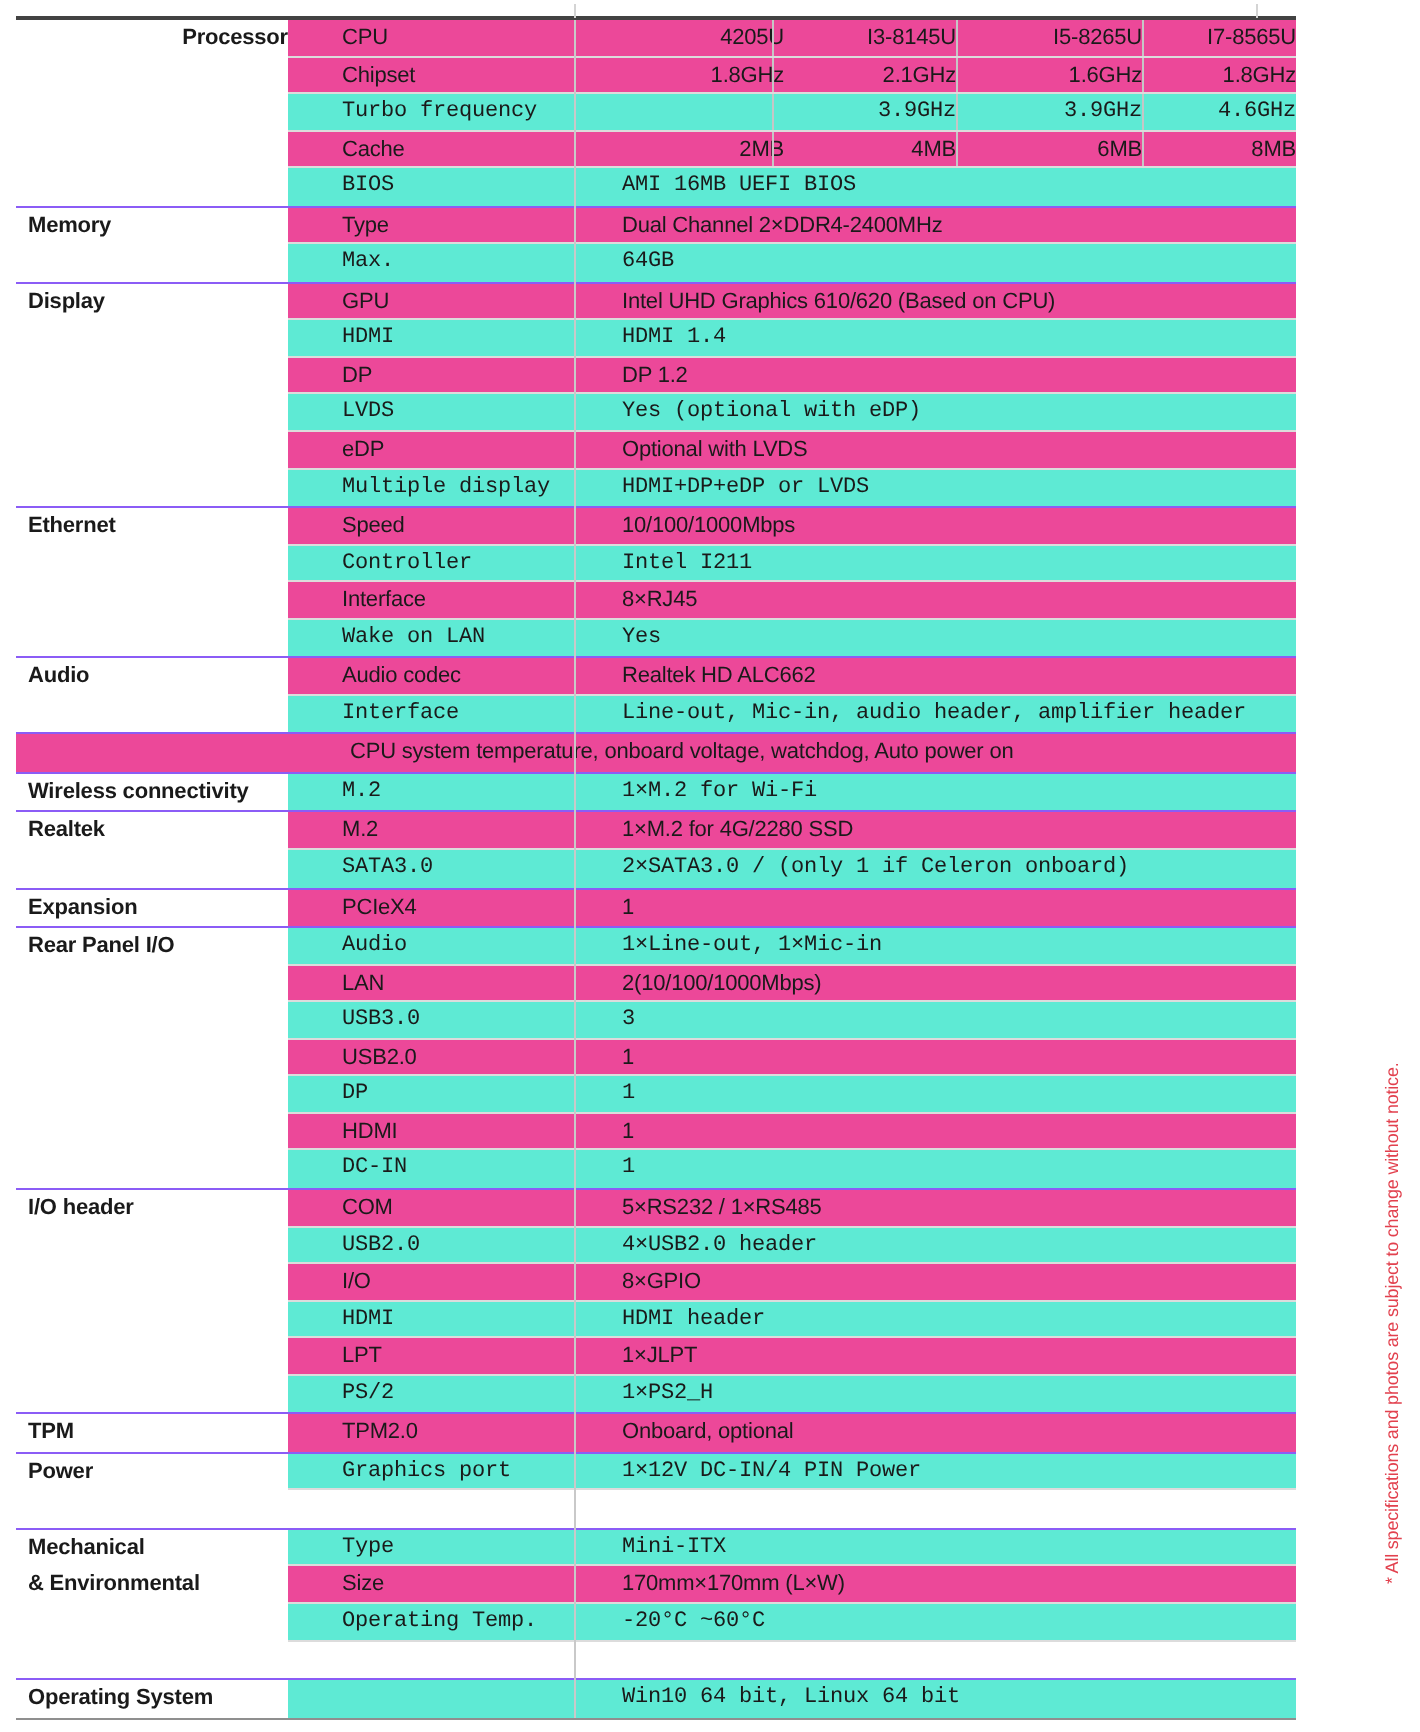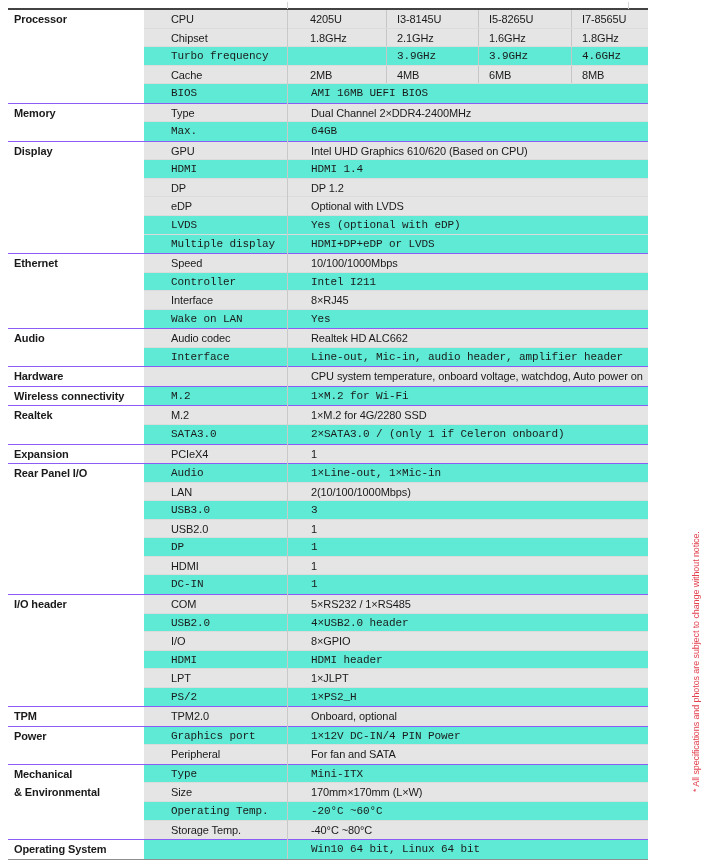--- a/index.html
+++ b/index.html
@@ -9,27 +9,27 @@
     font-family:"Liberation Sans","DejaVu Sans",sans-serif;
     color:#1a1a1a;
     -webkit-font-smoothing:antialiased;
   }
   .spec-table{
     position:absolute;left:8px;top:8px;width:640px;
     border-top:2.5px solid #424242;
     border-bottom:1.5px solid #8f8f8f;
   }
   .section{border-top:1px solid #8b5cf6;}
-  .section:first-child{border-top:none;}
+  .section:first-child{border-top:none;text-align:right;}
   .row{display:flex;height:18.55px;line-height:18.55px;font-size:11px;letter-spacing:-0.1px;}
   .cat{
     width:130px;min-width:130px;padding-left:6px;font-weight:bold;
     white-space:nowrap;overflow:hidden;background:#ffffff;
   }
-  .right{position:relative;flex:1;border-bottom:1px solid #dcdcdc;background:#e5e5e5;}
+  .right{position:relative;flex:1;border-bottom:1px solid #dcdcdc;background:#ec4899;}
   .row:last-child .right{border-bottom:none;}
   .row.shade .right{background:#5eead4;font-family:Liberation Mono, monospace;}
   .lbl{position:absolute;left:27px;top:0;white-space:nowrap;}
   .val{position:absolute;left:167px;top:0;white-space:nowrap;}
   .cell{position:absolute;top:0;bottom:0;padding-left:10px;white-space:nowrap;border-left:1px solid #c6c6c6;}
   .cell.c0{left:149px;width:82px;padding-left:17px;border-left:none;}
   .cell.c1{left:242px;width:81px;}
   .cell.c2{left:334px;width:82px;}
   .cell.c3{left:427px;right:0;}
   .vline287{position:absolute;left:279px;top:0;bottom:0;width:1px;background:#c9c9c9;}
@@ -130,37 +130,37 @@
             <span class="val">HDMI 1.4</span>
           </div>
         </div>
         <div class="row">
           <div class="cat"></div>
           <div class="right">
             <span class="lbl">DP</span>
             <span class="val">DP 1.2</span>
           </div>
         </div>
+        <div class="row shade">
+          <div class="cat"></div>
+          <div class="right">
+            <span class="lbl">LVDS</span>
+            <span class="val">Yes (optional with eDP)</span>
+          </div>
+        </div>
         <div class="row">
           <div class="cat"></div>
           <div class="right">
             <span class="lbl">eDP</span>
             <span class="val">Optional with LVDS</span>
           </div>
         </div>
         <div class="row shade">
           <div class="cat"></div>
           <div class="right">
-            <span class="lbl">LVDS</span>
-            <span class="val">Yes (optional with eDP)</span>
-          </div>
-        </div>
-        <div class="row shade">
-          <div class="cat"></div>
-          <div class="right">
             <span class="lbl">Multiple display</span>
             <span class="val">HDMI+DP+eDP or LVDS</span>
           </div>
         </div>
       </div>
       <div class="section">
         <div class="row">
           <div class="cat">Ethernet</div>
           <div class="right">
             <span class="lbl">Speed</span>
@@ -200,21 +200,20 @@
         <div class="row shade">
           <div class="cat"></div>
           <div class="right">
             <span class="lbl">Interface</span>
             <span class="val">Line-out, Mic-in, audio header, amplifier header</span>
           </div>
         </div>
       </div>
       <div class="section">
         <div class="row">
-          <div class="cat">Hardware</div>
           <div class="right">
             <span class="lbl"></span>
             <span class="val">CPU system temperature, onboard voltage, watchdog, Auto power on</span>
           </div>
         </div>
       </div>
       <div class="section">
         <div class="row shade">
           <div class="cat">Wireless connectivity</div>
           <div class="right">
@@ -355,24 +354,20 @@
       <div class="section">
         <div class="row shade">
           <div class="cat">Power</div>
           <div class="right">
             <span class="lbl">Graphics port</span>
             <span class="val">1×12V DC-IN/4 PIN Power</span>
           </div>
         </div>
         <div class="row">
           <div class="cat"></div>
-          <div class="right">
-            <span class="lbl">Peripheral</span>
-            <span class="val">For fan and SATA</span>
-          </div>
         </div>
       </div>
       <div class="section">
         <div class="row shade">
           <div class="cat">Mechanical</div>
           <div class="right">
             <span class="lbl">Type</span>
             <span class="val">Mini-ITX</span>
           </div>
         </div>
@@ -385,24 +380,20 @@
         </div>
         <div class="row shade">
           <div class="cat"></div>
           <div class="right">
             <span class="lbl">Operating Temp.</span>
             <span class="val">-20°C ~60°C</span>
           </div>
         </div>
         <div class="row">
           <div class="cat"></div>
-          <div class="right">
-            <span class="lbl">Storage Temp.</span>
-            <span class="val">-40°C ~80°C</span>
-          </div>
         </div>
       </div>
       <div class="section">
         <div class="row shade">
           <div class="cat">Operating System</div>
           <div class="right">
             <span class="lbl"></span>
             <span class="val">Win10 64 bit, Linux 64 bit</span>
           </div>
         </div>

